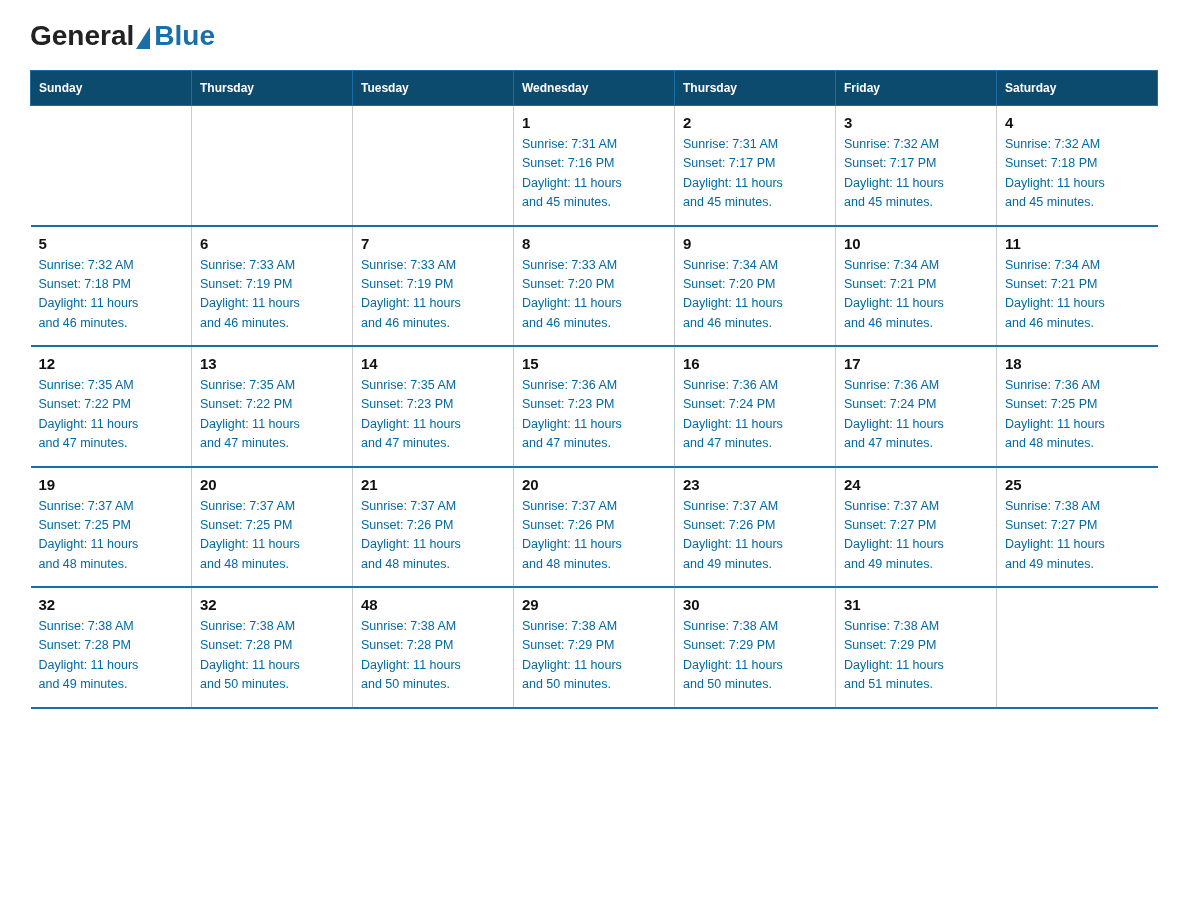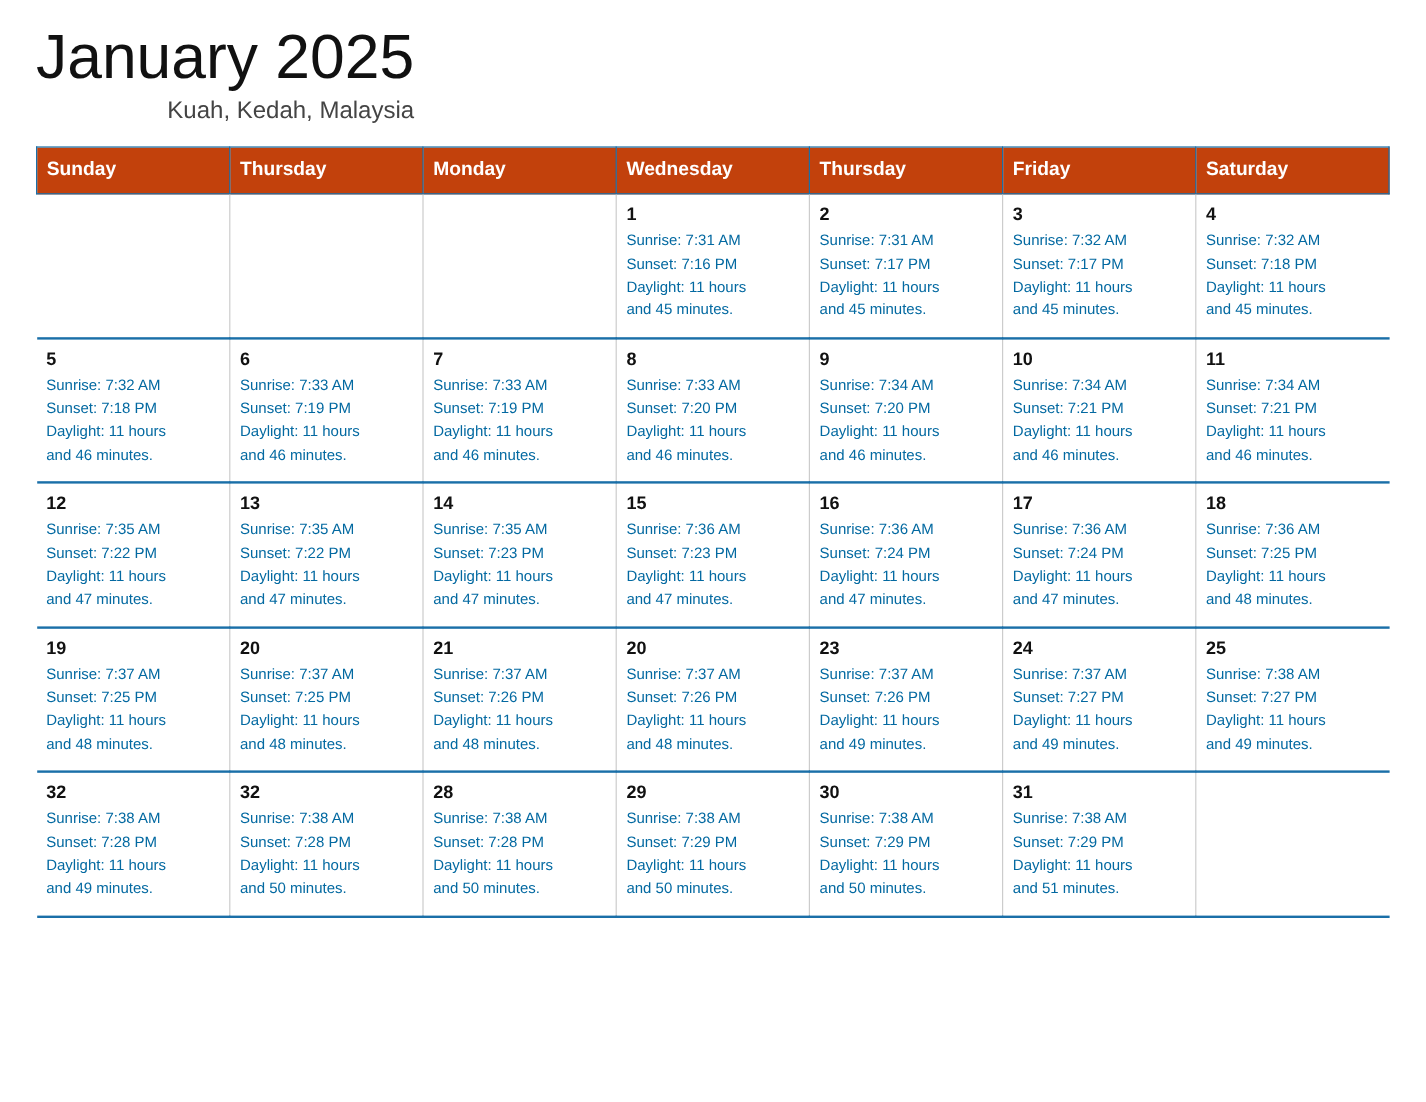--- a/index.html
+++ b/index.html
@@ -60,23 +60,23 @@
       font-size: 20px;
       color: #444;
       margin-top: 4px;
     }
     table {
       width: 100%;
       border-collapse: collapse;
       table-layout: fixed;
     }
     thead tr th {
-      background-color: #c2410c;
+      background-color: #0c4a6e;
       color: #fff;
-      font-size: 16px;
+      font-size: 12px;
       font-weight: bold;
       padding: 10px 8px;
       text-align: left;
       border: 1px solid #1a6fa8;
     }
     tbody tr {
       border-bottom: 2px solid #1a6fa8;
     }
     tbody tr td {
       vertical-align: top;
@@ -98,32 +98,35 @@
     .day-info {
       font-size: 12.5px;
       color: #0369a1;
       line-height: 1.55;
     }
   </style>
 </head>
 <body>
 
 <div class="header">
-  <div class="title-block">
-    <div class="calendar-title">January 2025</div>
-    <div class="calendar-subtitle">Kuah, Kedah, Malaysia</div>
+  <div class="logo">
+    <div class="logo-text">
+      <span class="logo-general">General</span>
+      <span class="logo-triangle"></span>
+      <span class="logo-blue">Blue</span>
+    </div>
   </div>
 </div>
 
 <table>
   <thead>
     <tr>
     <th>Sunday</th>
         <th>Thursday</th>
-        <th>Monday</th>
+        <th>Tuesday</th>
         <th>Wednesday</th>
         <th>Thursday</th>
         <th>Friday</th>
         <th>Saturday</th>
       </tr>
   </thead>
   <tbody id="calendar-body">
   <tr>
         <td></td>
         <td></td>
@@ -319,21 +322,21 @@
 and 49 minutes.</div>
         </td>
         <td>
           <div class="day-num">32</div>
           <div class="day-info" style="white-space: pre-line;">Sunrise: 7:38 AM
 Sunset: 7:28 PM
 Daylight: 11 hours
 and 50 minutes.</div>
         </td>
         <td>
-          <div class="day-num">28</div>
+          <div class="day-num">48</div>
           <div class="day-info" style="white-space: pre-line;">Sunrise: 7:38 AM
 Sunset: 7:28 PM
 Daylight: 11 hours
 and 50 minutes.</div>
         </td>
         <td>
           <div class="day-num">29</div>
           <div class="day-info" style="white-space: pre-line;">Sunrise: 7:38 AM
 Sunset: 7:29 PM
 Daylight: 11 hours

